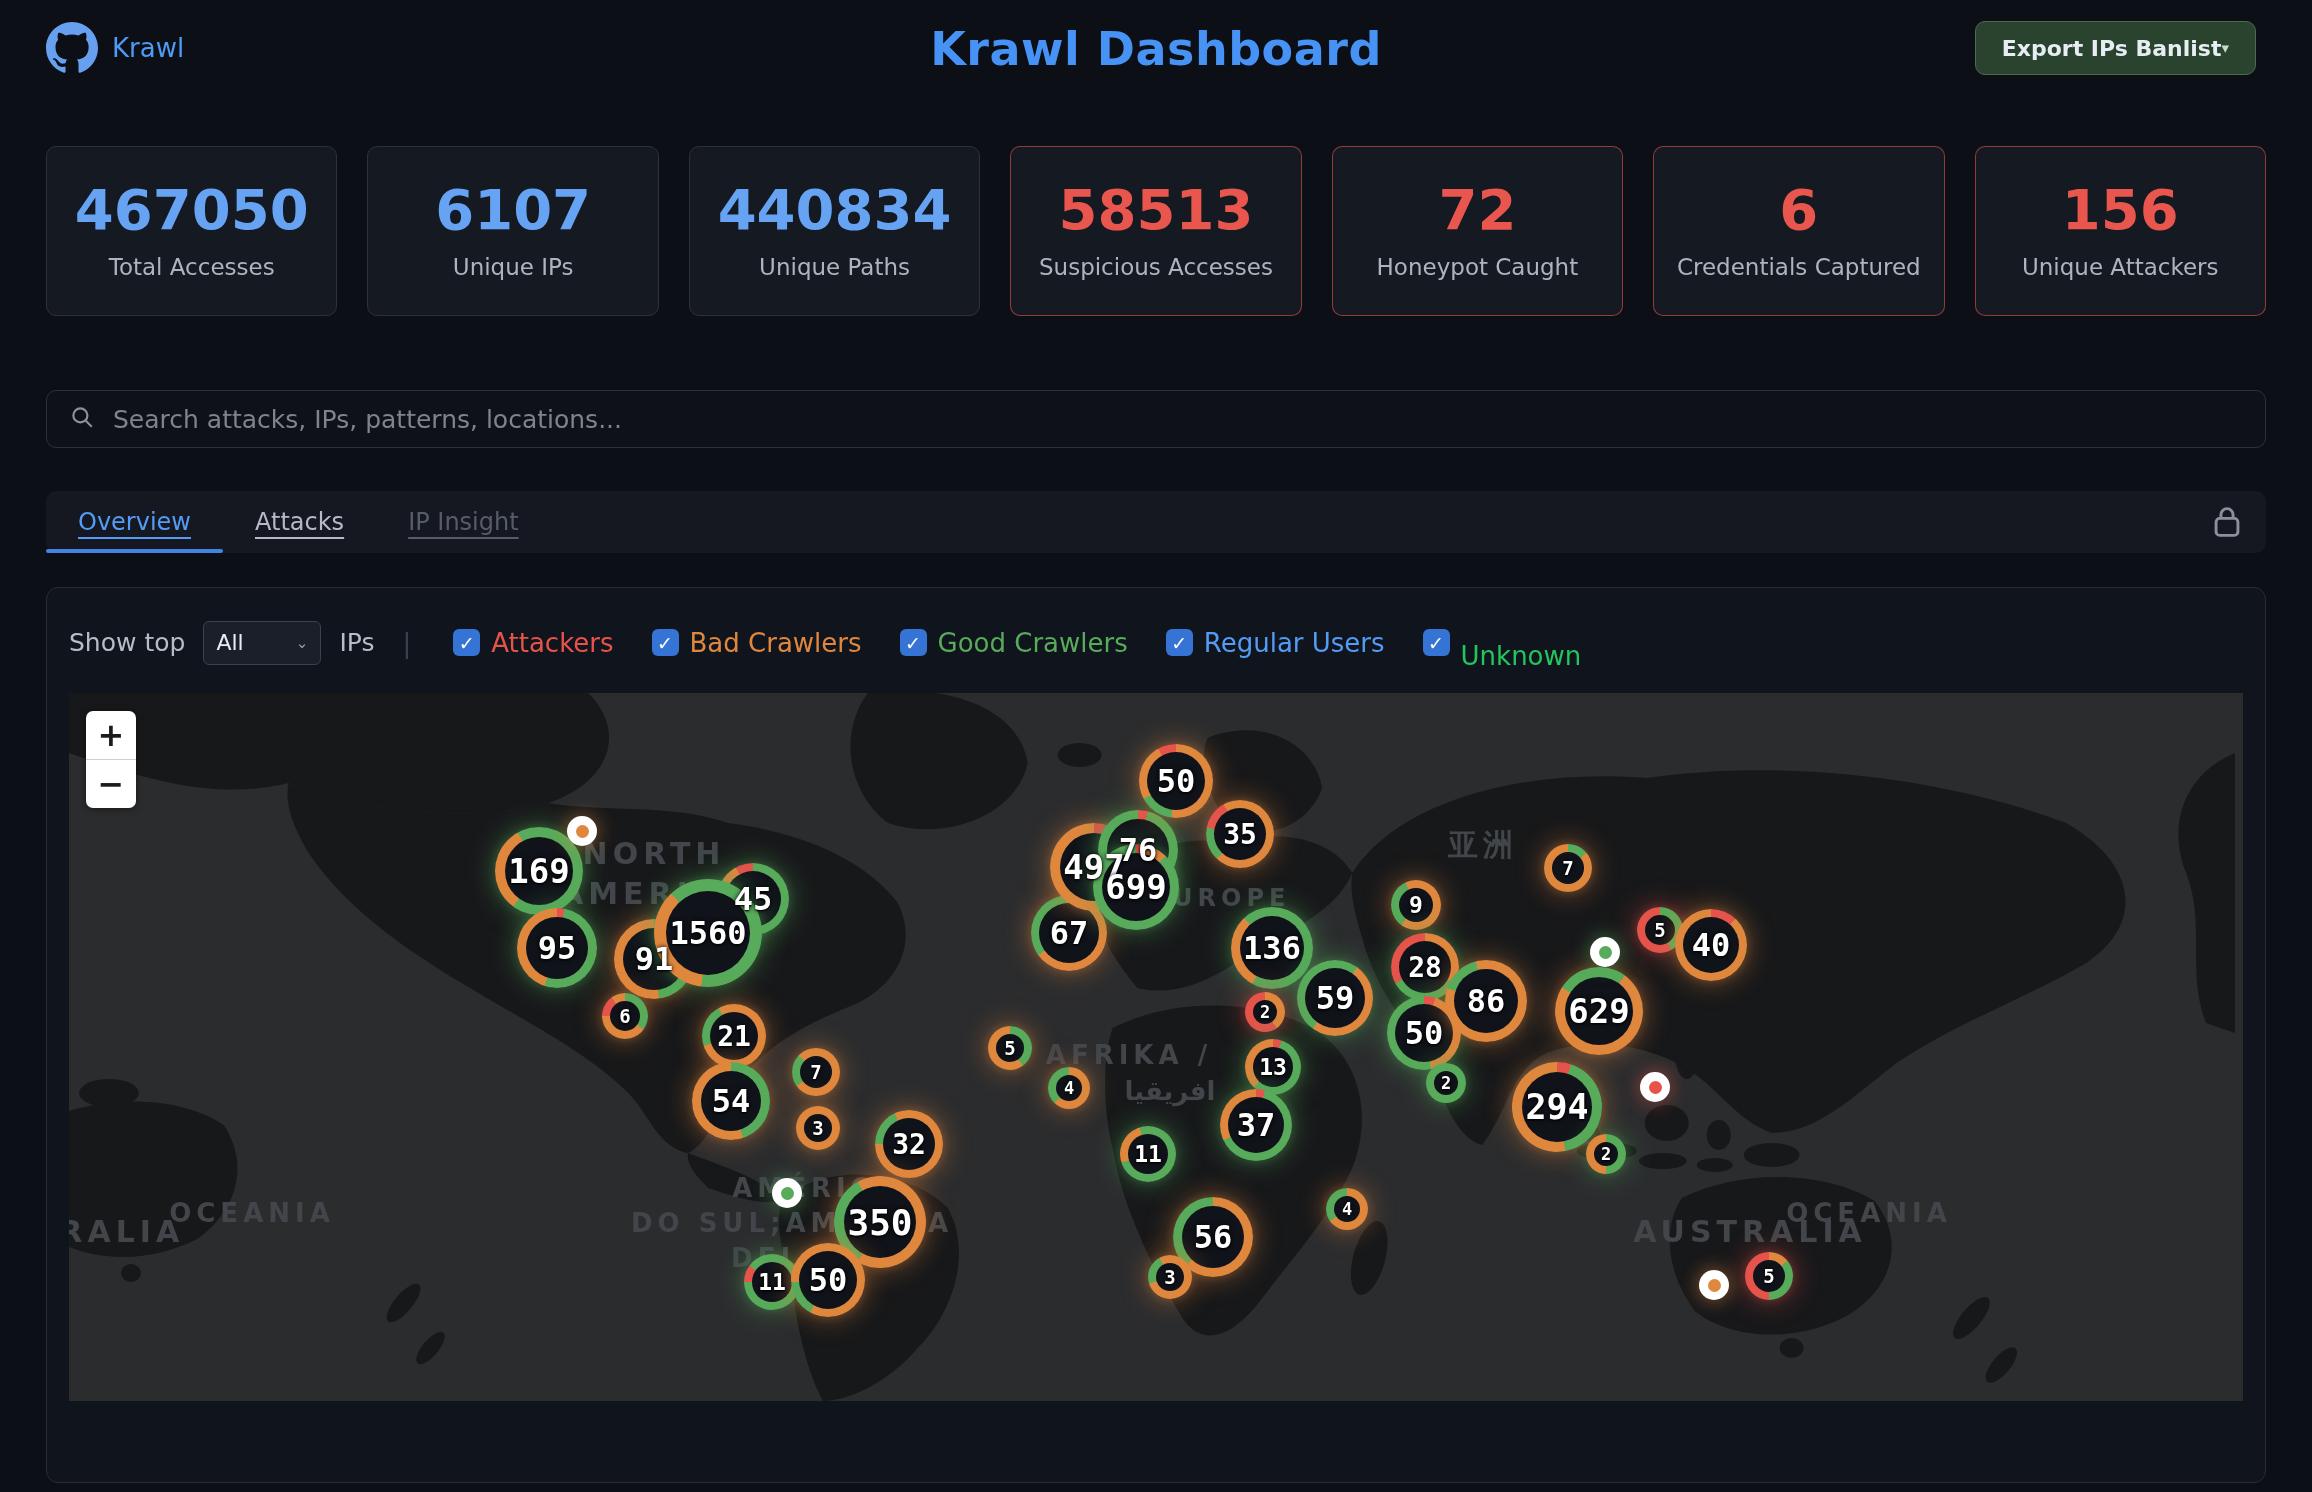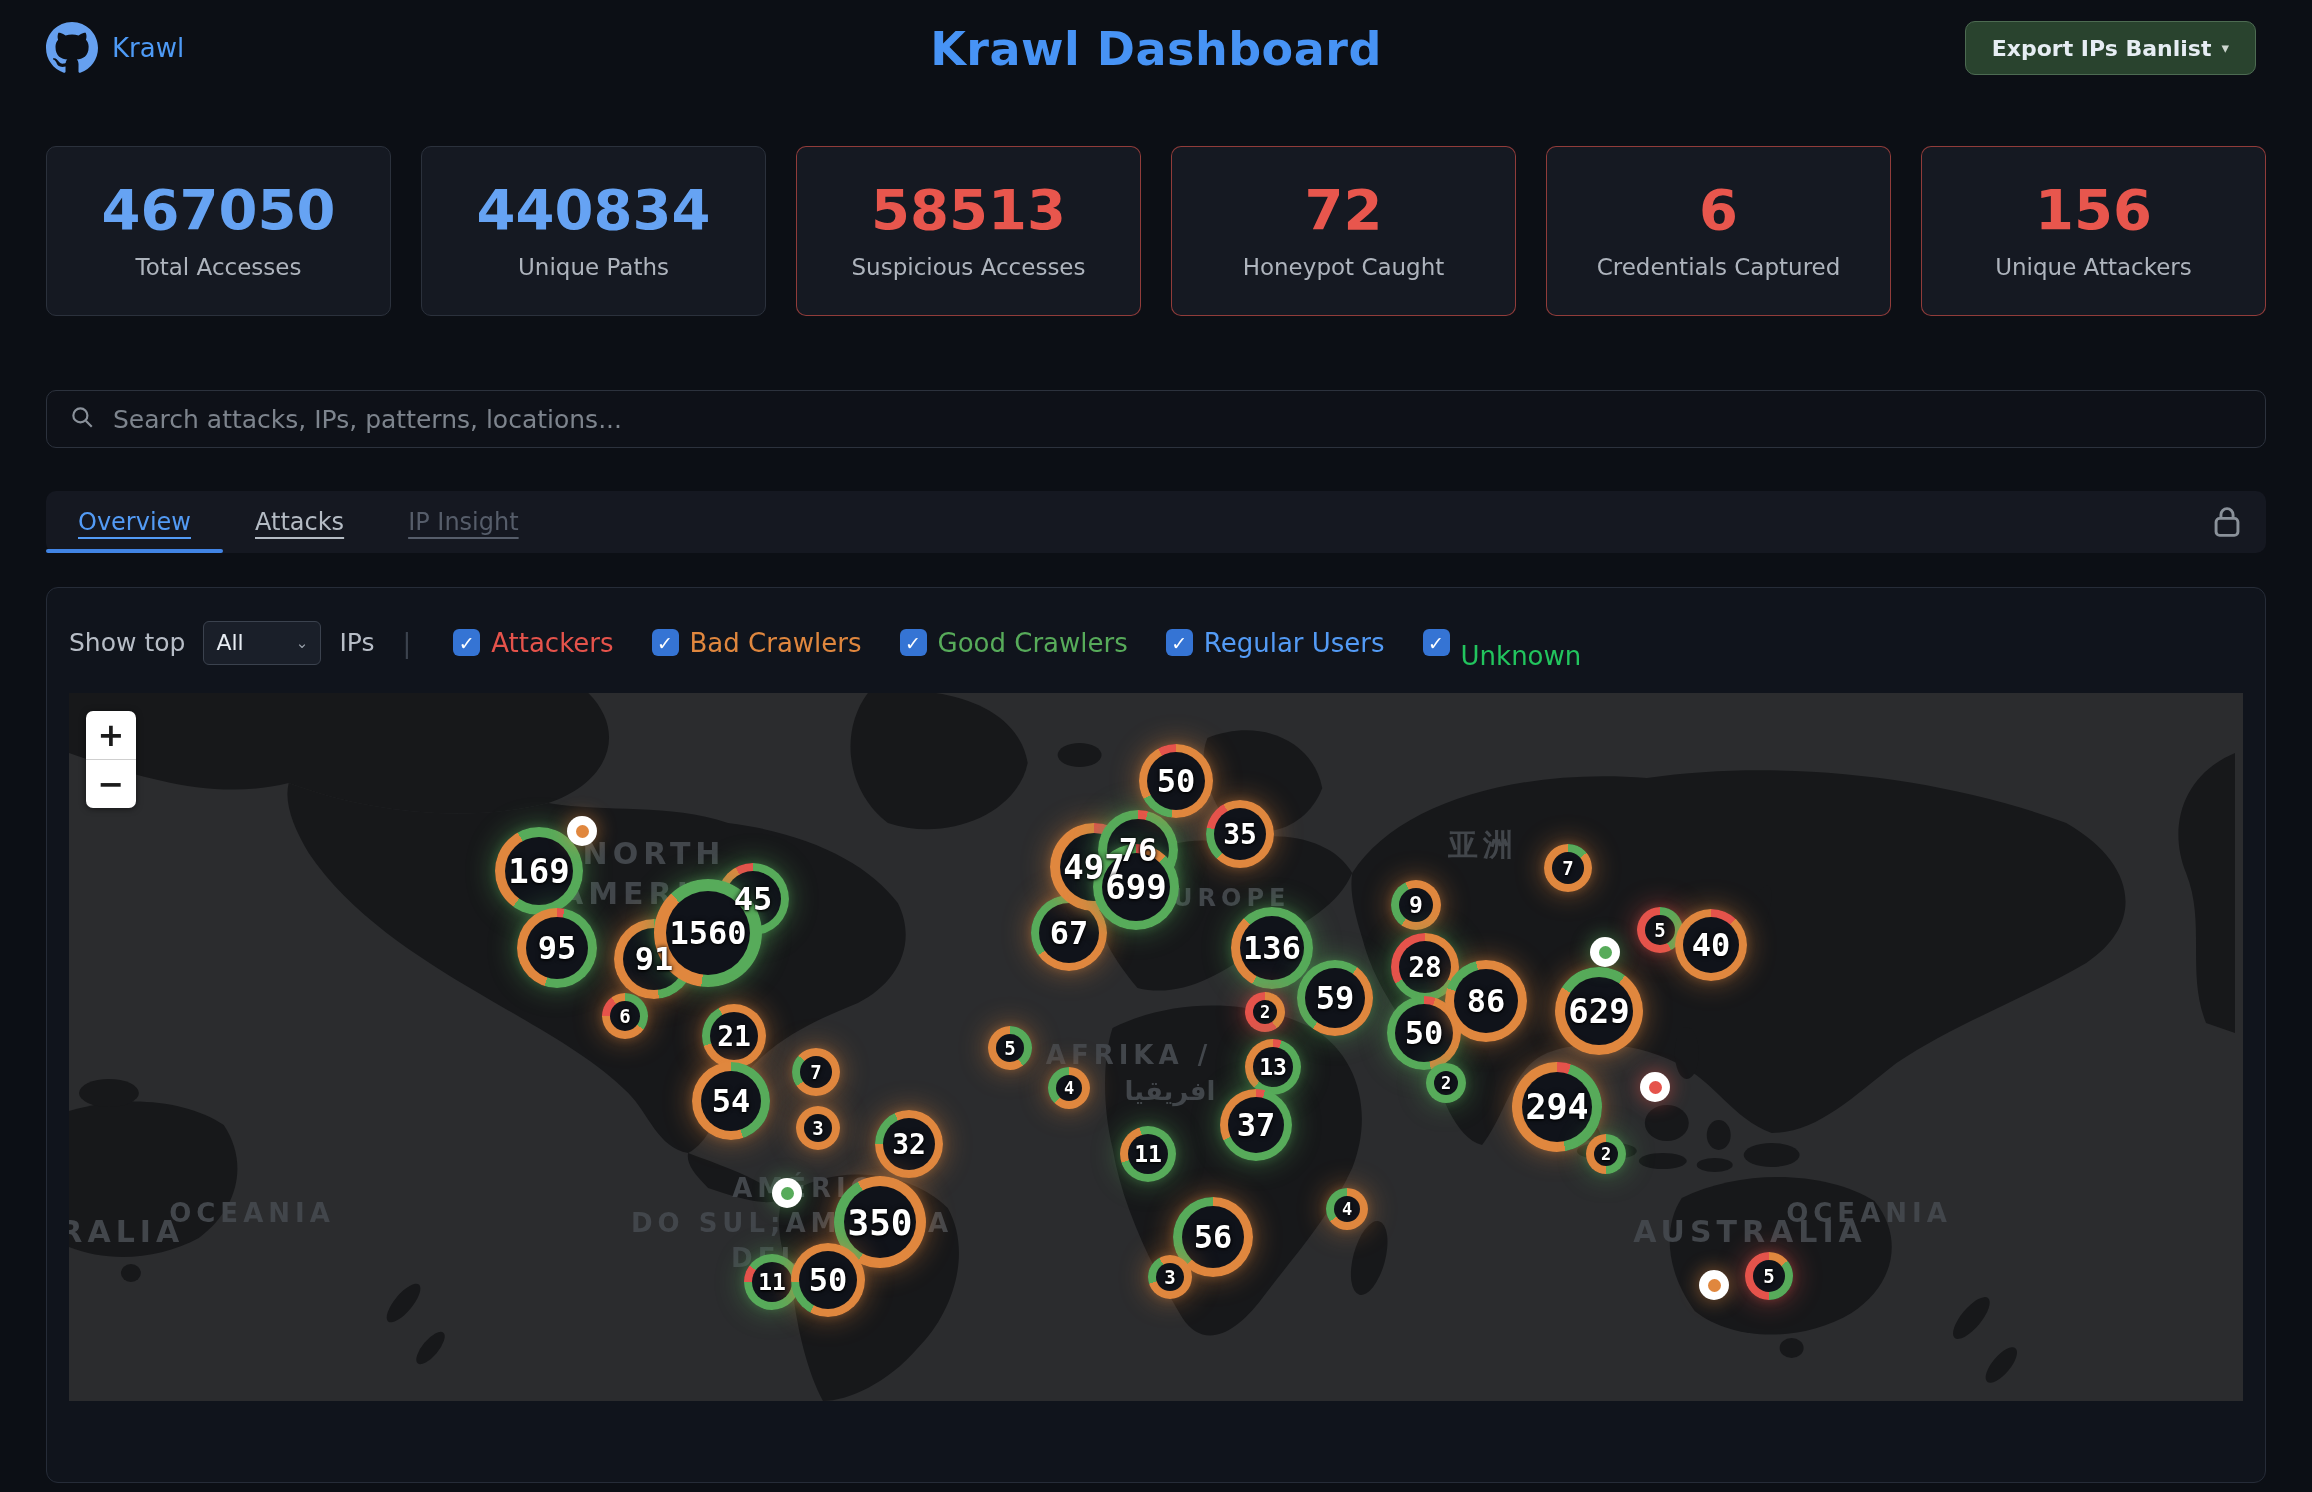--- a/index.html
+++ b/index.html
@@ -7,21 +7,21 @@
        font-family:"DejaVu Sans","Liberation Sans",sans-serif;color:#c9d1d9;}
   .shell{padding:0 46px;}
 
   
   .header{height:94px;position:relative;display:flex;align-items:center;}
   .brand{display:flex;align-items:center;gap:14px;position:absolute;left:46px;top:22px;}
   .brand svg{display:block;}
   .brand-name{color:#4e9af5;font-weight:normal;font-size:26px;}
   .page-title{position:absolute;left:0;right:0;text-align:center;top:22px;
               font-size:46px;font-weight:bold;color:#4793f5;letter-spacing:.5px;}
-  .export-btn{position:absolute;right:56px;top:21px;height:52px;display:flex;align-items:center;gap:10px;
+  .export-btn{position:absolute;right:56px;top:21px;height:52px;display:flex;align-items:center;
               background:#29432e;border:1px solid #4d6b52;border-radius:10px;padding:0 26px;
               color:#e6edf3;font-size:22px;font-weight:600;cursor:pointer;}
   .export-btn .caret{font-size:15px;color:#cdd6cf;}
 
   
   .stats{display:flex;gap:30px;margin-top:52px;}
   .stat-card{flex:1;height:168px;background:#151922;border:1.5px solid #2b313c;border-radius:10px;
              display:flex;flex-direction:column;align-items:center;justify-content:center;}
   .stat-card.red{border-color:rgba(229,83,75,.6);}
   .stat-value{font-size:56px;font-weight:bold;line-height:1;}
@@ -97,20 +97,24 @@
     <span>Export IPs Banlist</span>
     <span class="caret">▾</span>
   </div>
 </div>
 
 <div class="shell">
   <div class="stats" id="stats-row">
       <div class="stat-card blue">
         <div class="stat-value blue">467050</div>
         <div class="stat-label">Total Accesses</div>
+      </div>
+      <div class="stat-card blue">
+        <div class="stat-value blue">6107</div>
+        <div class="stat-label">Unique IPs</div>
       </div>
       <div class="stat-card blue">
         <div class="stat-value blue">440834</div>
         <div class="stat-label">Unique Paths</div>
       </div>
       <div class="stat-card red">
         <div class="stat-value red">58513</div>
         <div class="stat-label">Suspicious Accesses</div>
       </div>
       <div class="stat-card red">

